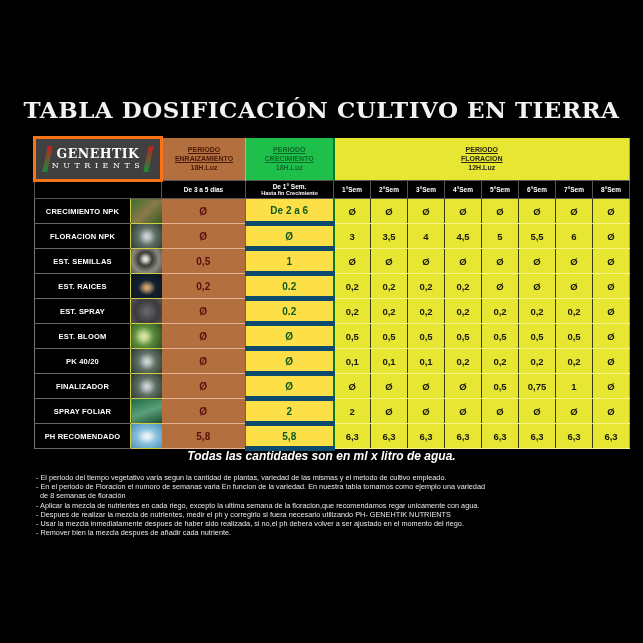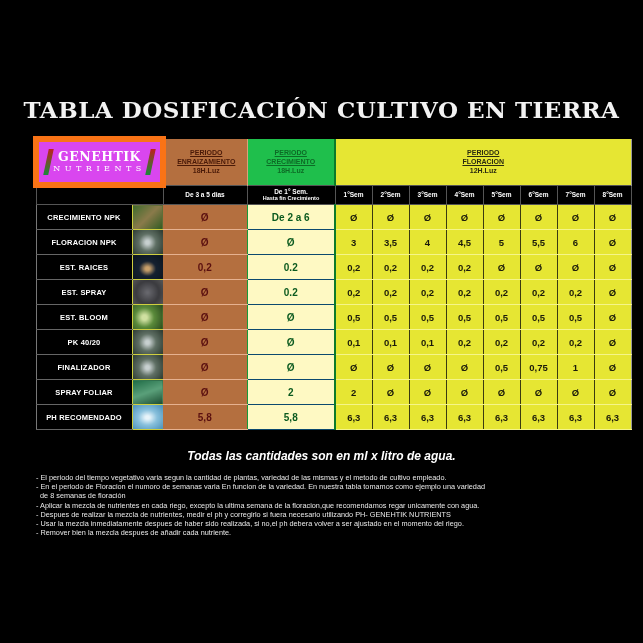--- a/index.html
+++ b/index.html
@@ -1,38 +1,38 @@
 <!DOCTYPE html>
 <html><head>
 <meta charset="utf-8">
 <style>
   html, body { margin:0; padding:0; }
   body { width:643px; height:643px; background:#000; position:relative; overflow:hidden; font-family:"Liberation Sans", sans-serif; color:#fff; }
   .title { position:absolute; left:0; top:96px; width:643px; text-align:center; font-family:"DejaVu Serif", serif; font-weight:bold; font-size:23px; letter-spacing:0.5px; color:#f2f2f2; }
   table.grid { position:absolute; left:33px; top:136px; border-collapse:collapse; table-layout:fixed; }
   table.grid td { padding:0; text-align:center; vertical-align:middle; overflow:hidden; }
-  .logo-cell { background:#d946ef; border:6px solid #f97316; width:95px; height:40px; }
+  .logo-cell { background:#404040; border:3px solid #f97316; width:95px; height:40px; }
   .logo { display:flex; align-items:center; justify-content:center; gap:2px; }
   .logo .bar { width:5px; height:26px; background:linear-gradient(#c02020, #1a8a3a); transform:skewX(-12deg); }
   .logo .txt { display:flex; flex-direction:column; align-items:center; line-height:1; }
   .logo .t1 { font-family:"DejaVu Serif", serif; font-weight:bold; font-size:12.5px; letter-spacing:0.5px; color:#fff; }
   .logo .t2 { font-family:"DejaVu Serif", serif; font-weight:normal; font-size:8px; letter-spacing:4.5px; color:#fff; margin-top:2px; }
   .h-brown { background:#b46f3f; border-right:1px solid #d9a07a; }
   .h-green { background:#1fbf4c; }
   .h-yellow { background:#e6e633; border-left:2px solid #0d7a2a; border-right:1px solid #999; }
   .hblk { font-size:7px; font-weight:bold; line-height:9px; }
   .hblk .u { text-decoration:underline; }
   .h-brown .hblk { color:#4a1a08; }
   .h-green .hblk { color:#0d6b26; }
   .h-yellow .hblk { color:#2a2a10; }
   .sub { background:#000; color:#fff; font-size:6.5px; font-weight:bold; height:16px; border:1px solid #555; line-height:7px; }
   .lab { background:#000; color:#fff; font-size:7.5px; font-weight:bold; letter-spacing:0.2px; height:24px; border-bottom:1px solid #666; border-left:1px solid #777; }
   .img { height:24px; border-bottom:1px solid #cfcf40; border-left:1px solid #cfcf40; }
   .b { background:#b46f3f; color:#5a0f0f; font-size:10px; font-weight:bold; border-bottom:1px solid #e6b190; }
-  .g { background:#fef9c3; color:#0b5a1f; font-size:10px; font-weight:bold; border-bottom:1px solid #0c4a6e; border-left:1px solid #179a3c; }
+  .g { background:#fde047; color:#0b5a1f; font-size:10px; font-weight:bold; border-bottom:5px solid #0c4a6e; border-left:1px solid #179a3c; }
   .y { background:#e6e633; color:#1a1a0a; font-size:9.5px; font-weight:bold; border-bottom:1px solid #f5f58a; border-left:1px solid #3a3a10; }
   .y.first { border-left:2px solid #0d7a2a; }
   .y.last { border-right:1px solid #999; }
   .note-title { position:absolute; left:0; top:449px; width:643px; text-align:center; font-size:12px; font-weight:bold; font-style:italic; color:#fff; }
   .notes { position:absolute; left:36px; top:473px; width:600px; font-size:7.3px; line-height:9.2px; color:#e8e8e8; }
   .notes div { white-space:nowrap; }
 </style>
 </head>
 <body>
 
@@ -127,20 +127,34 @@
         <td class="y first">3</td>
         <td class="y">3,5</td>
         <td class="y">4</td>
         <td class="y">4,5</td>
         <td class="y">5</td>
         <td class="y">5,5</td>
         <td class="y">6</td>
         <td class="y last">Ø</td>
       </tr>
       <tr style="height: 25px;">
+        <td class="lab">EST. SEMILLAS</td>
+        <td class="img" style="background:radial-gradient(circle at 45% 40%,#e0e0d8 8%,#3a3a34 30%,#8a8a80 60%,#444)"></td>
+        <td class="b">0,5</td>
+        <td class="g">1</td>
+        <td class="y first">Ø</td>
+        <td class="y">Ø</td>
+        <td class="y">Ø</td>
+        <td class="y">Ø</td>
+        <td class="y">Ø</td>
+        <td class="y">Ø</td>
+        <td class="y">Ø</td>
+        <td class="y last">Ø</td>
+      </tr>
+      <tr style="height: 25px;">
         <td class="lab">EST. RAICES</td>
         <td class="img" style="background:radial-gradient(ellipse at 50% 55%,#c9a06a 10%,#142030 40%,#0a141e)"></td>
         <td class="b">0,2</td>
         <td class="g">0.2</td>
         <td class="y first">0,2</td>
         <td class="y">0,2</td>
         <td class="y">0,2</td>
         <td class="y">0,2</td>
         <td class="y">Ø</td>
         <td class="y">Ø</td>

